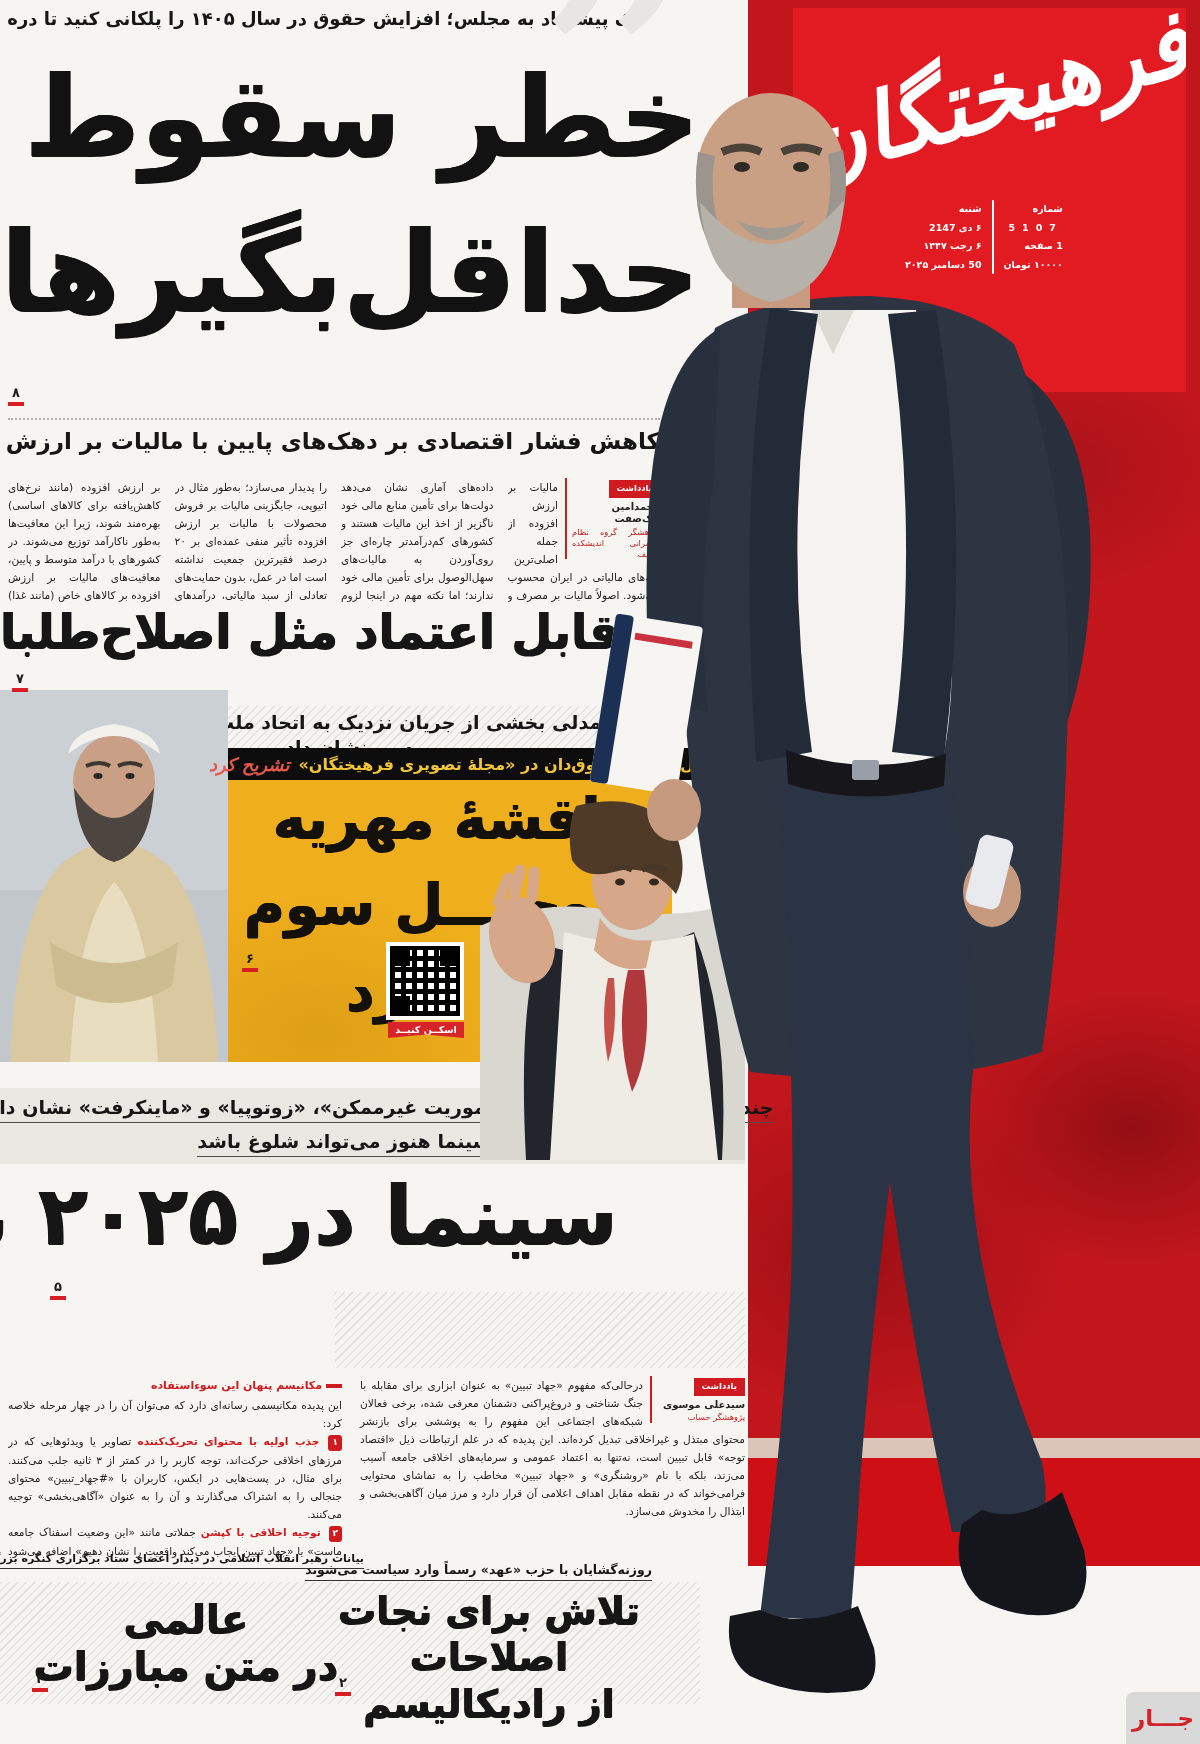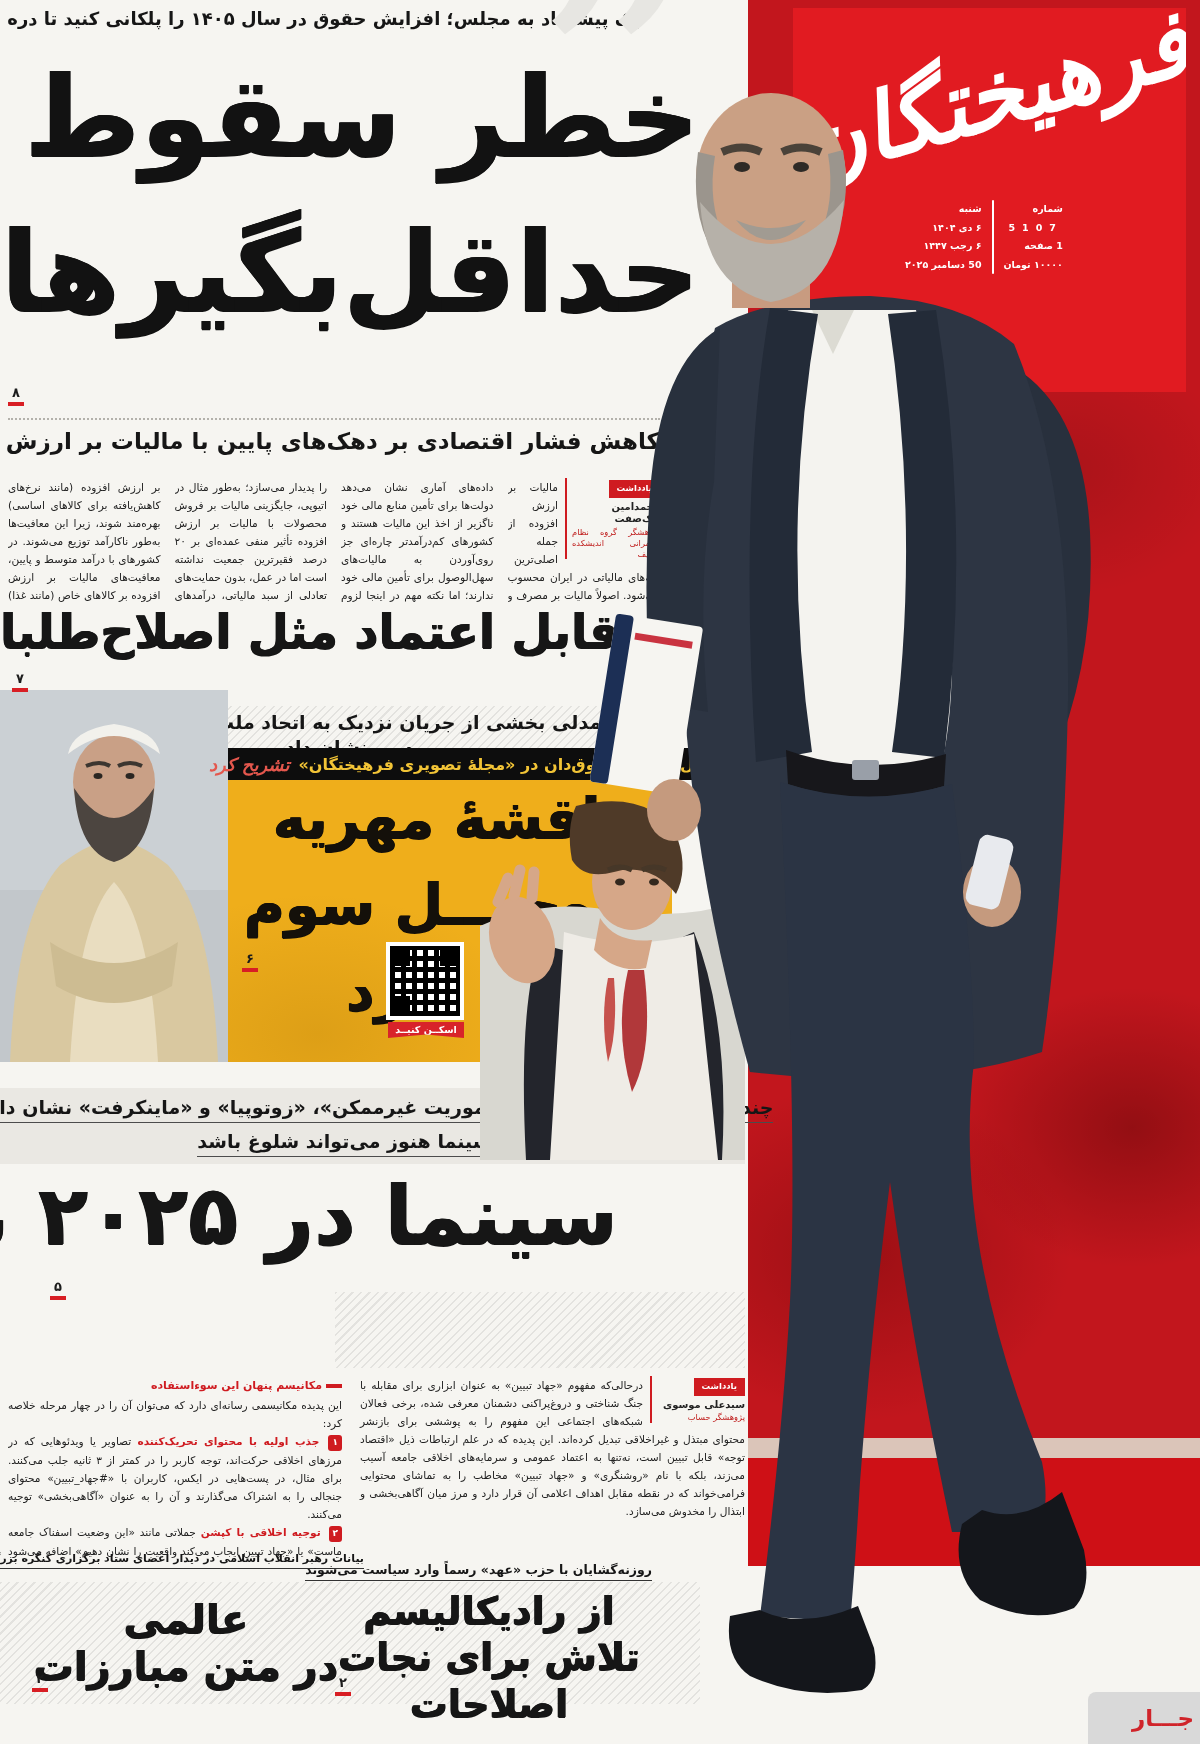--- a/index.html
+++ b/index.html
@@ -115,21 +115,21 @@
   .kline{border-bottom:1.5px solid #333;padding-bottom:3px;white-space:nowrap;}
   .bl-h{left:30px;top:1596px;width:312px;text-align:center;font-weight:bold;font-size:40px;line-height:1.18;z-index:5;}
   .bm-h{right:545px;top:1588px;width:332px;text-align:center;font-weight:bold;font-size:38px;line-height:1.22;z-index:5;}
   .pg2a{left:32px;top:1672px;z-index:6;}
   .pg2b{left:335px;top:1676px;z-index:6;}
 
   
   .man{left:620px;top:60px;width:500px;height:1640px;z-index:30;overflow:visible;}
   .watermark{right:0;bottom:0;width:74px;height:52px;background:#d9d9d9;color:#d0242a;
              display:flex;align-items:center;justify-content:center;font-size:23px;font-weight:bold;
-             border-radius:8px 0 0 0;z-index:40;padding-left:38px;}
+             border-radius:8px 0 0 0;z-index:40;}
 </style>
 </head>
 <body>
 
 <div class="page">
 
   <div class="abs red-bg"></div>
   <div class="abs curb"></div>
   <div class="abs carpet"></div>
   <div class="abs masthead">
@@ -137,21 +137,21 @@
     <div class="mh-info">
       <div class="mh-col">
         <div>شماره</div>
         <div class="issue-num">5107</div>
         <div>1 صفحه</div>
         <div>۱۰۰۰۰ تومان</div>
       </div>
       <div class="mh-div"></div>
       <div class="mh-col">
         <div>شنبه</div>
-        <div>۶ دی ۱۴۰۴</div>
+        <div>۶ دی 2147</div>
         <div>۶ رجب ۱۴۴۷</div>
         <div>50 دسامبر ۲۰۲۵</div>
       </div>
     </div>
   </div>
 
   <div class="abs top-strip">یک پیشنهاد به مجلس؛ افزایش حقوق در سال ۱۴۰۵ را پلکانی کنید تا دره فقر و تبعیض عمیق‌تر نشود</div>
 
   <div class="abs quote-mark">”</div>
 
@@ -282,22 +282,22 @@
   <div class="abs bl-h fat">
     <div>عالمی</div>
     <div>در متن مبارزات</div>
   </div>
   <span class="abs pgref pg2a">۲</span>
 
   <div class="abs bm-kick">
     <span class="kline">روزنه‌گشایان با حزب «عهد» رسماً وارد سیاست می‌شوند</span>
   </div>
   <div class="abs bm-h fat">
+    <div>تلاش برای نجات اصلاحات</div>
     <div>از رادیکالیسم</div>
-    <div>تلاش برای نجات اصلاحات</div>
   </div>
   <span class="abs pgref pg2b">۲</span>
 
   <svg class="abs man" viewBox="0 0 500 1640">
     <path d="M360,292 Q462,322 470,472 Q476,602 432,702 L372,682 Q402,562 382,472 Z" fill="#28303d"></path>
     <path d="M95,268 Q150,236 250,236 Q342,240 394,284 Q450,420 448,640 Q444,842 422,992 Q300,1032 130,1012 Q70,800 62,600 Q58,420 95,268 Z" fill="#2d3543"></path>
     <path d="M168,250 L296,250 Q332,420 332,560 Q334,652 322,702 Q242,732 170,708 Q150,560 152,420 Q154,330 168,250 Z" fill="#f4f3ef"></path>
     <path d="M192,250 L234,250 L213,294 Z" fill="#dcdbd3"></path>
     <path d="M150,248 Q118,432 136,702 L192,692 Q160,470 198,254 Z" fill="#232b38"></path>
     <path d="M316,250 Q352,472 324,698 L272,692 Q302,482 268,254 Z" fill="#232b38"></path>

